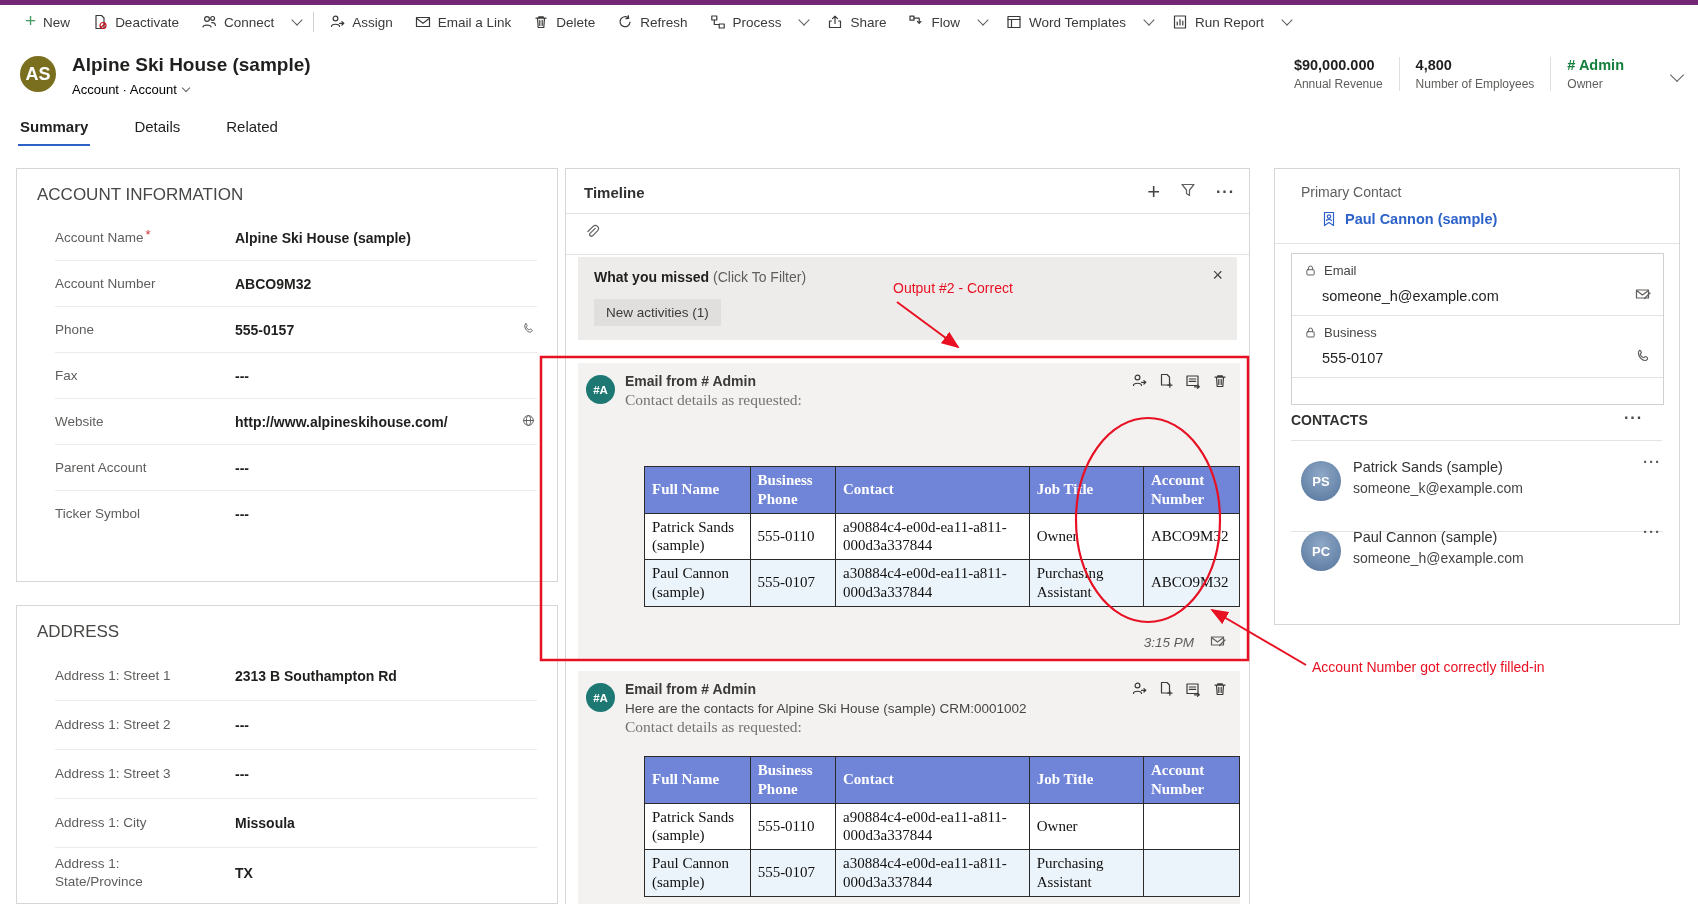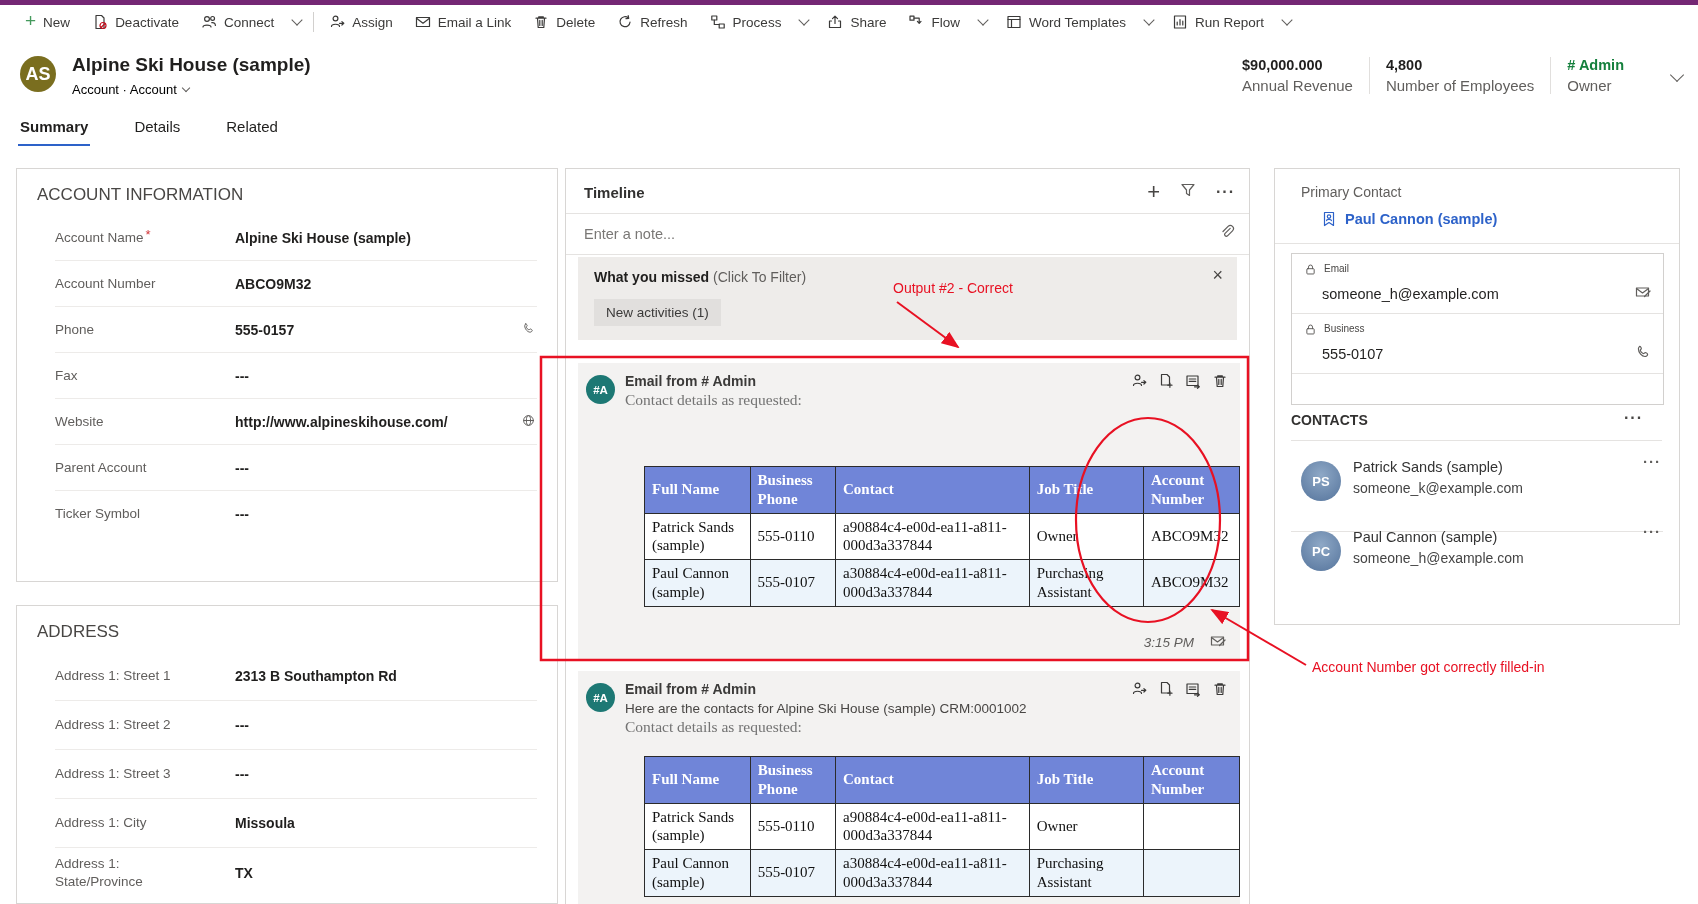--- a/index.html
+++ b/index.html
@@ -23,21 +23,21 @@
   svg.i.grey{stroke:#605e5c;}
   svg.i.blue{stroke:#2d62c9;}
   .avatar-as{left:20px;top:56px;width:36px;height:36px;border-radius:50%;background:#7a6e1f;color:#fff;font-size:18px;font-weight:700;display:flex;align-items:center;justify-content:center;}
   .rtitle{left:72px;top:54px;font-size:19px;font-weight:700;color:#201f1e;}
   .rsub{left:72px;top:82px;font-size:13px;color:#000000;display:flex;align-items:center;gap:6px;}
   .stats{top:57px;right:58px;display:flex;align-items:flex-start;}
   .stat{padding:0 16px;border-left:1px solid #e1dfdd;cursor:pointer;}
   .stat:first-child{border-left:none;}
   .stat .v{font-size:14.5px;font-weight:700;color:#201f1e;}
   .stat .v.link{color:#15803d;}
-  .stat .l{font-size:15px;color:#605e5c;margin-top:4px;}
+  .stat .l{font-size:12px;color:#605e5c;margin-top:4px;}
   .hdr-collapse{top:66px;right:16px;cursor:pointer;}
   .hdr-collapse .chev{width:9px;height:9px;}
   
   .tabs{left:18px;top:112px;display:flex;gap:42px;font-size:15px;}
   .tab{padding:6px 2px 9px 2px;color:#201f1e;cursor:pointer;}
   .tab.active{font-weight:700;border-bottom:2.5px solid #2d62c9;}
   
   .panel{background:#fff;border:1px solid #d8d6d4;box-sizing:border-box;}
   .ptitle{font-size:17px;color:#484644;padding:16px 0 10px 20px;}
   
@@ -70,21 +70,21 @@
   .ecard .eicons{position:absolute;right:12px;top:10px;display:flex;gap:11px;}
   .etable{position:absolute;border-collapse:collapse;font-family:"Liberation Serif","DejaVu Serif",serif;font-size:15px;color:#111;background:#fff;}
   .etable th,.etable td{border:1px solid #2b2b2b;padding:4px 7px;text-align:left;vertical-align:middle;word-break:break-word;line-height:1.25;}
   .etable th{background:#7085d8;color:#fff;font-weight:700;}
   .etable tr.alt td{background:#ecf4fb;}
   .etstamp{position:absolute;right:14px;bottom:7px;display:flex;align-items:center;gap:16px;font-size:13.5px;color:#605e5c;font-style:italic;}
   
   .sc-label{font-size:14px;color:#605e5c;}
   .pc-link{display:flex;align-items:center;gap:8px;font-size:14.5px;font-weight:700;color:#2d62c9;cursor:pointer;}
   .innercard{position:absolute;left:16px;right:15px;border:1px solid #d2d0ce;background:#fff;}
-  .lockrow{display:flex;align-items:flex-start;gap:7px;font-size:10px;color:#484644;padding:9px 12px 0 12px;}
+  .lockrow{display:flex;align-items:center;gap:7px;font-size:13px;color:#484644;padding:9px 12px 0 12px;}
   .lockval{display:flex;align-items:center;font-size:14.5px;color:#201f1e;padding:8px 12px 10px 30px;border-bottom:1px solid #e5e3e1;}
   .lockval .grow{flex:1;}
   .contact-row{position:relative;padding:10px 0 12px 46px;margin:0 16px;border-bottom:1px solid #e5e3e1;}
   .contact-row .cav{position:absolute;left:10px;top:12px;width:40px;height:40px;border-radius:50%;background:radial-gradient(circle at 50% 35%, #8ea8c6, #55749c);color:#fff;font-size:13px;font-weight:700;display:flex;align-items:center;justify-content:center;}
   .contact-row .cn{font-size:14.5px;color:#333;margin-left:16px;}
   .contact-row .ce{font-size:14px;color:#444;margin-left:16px;margin-top:5px;}
   .dots{position:absolute;right:2px;top:4px;font-size:15px;color:#605e5c;letter-spacing:1px;font-weight:700;cursor:pointer;}
   .sdivider{height:1px;background:#e5e3e1;margin:0 0;}
   
   .anno{position:absolute;color:#e81123;font-size:14px;white-space:nowrap;z-index:30;}
@@ -298,21 +298,20 @@
     <div class="tl-title">Timeline</div>
     <div class="tl-actions">
       <span class="tl-plus">+</span>
       <span><svg class="i grey" viewBox="0 0 16 16">
             <path d="M2 2.5h12L9.5 8v5.5l-3-2V8z"></path>
           </svg></span>
       <span class="tl-ellipsis">···</span>
     </div>
   </div>
   <div class="noterow">
-    <span class="noteph">Enter a note...</span>
     <span><svg class="i grey" viewBox="0 0 16 16">
           <path d="M11.2 4.3L6.1 9.4a1.7 1.7 0 0 0 2.4 2.4l5-5a3.1 3.1 0 0 0-4.4-4.4L4 7.5"></path>
         </svg></span>
   </div>
   <div class="missed">
     <div class="missed-title">
       <b>What you missed</b>
       <span class="missed-hint"> <span>(Click To Filter)</span></span>
     </div>
     <span class="missed-x">×</span>

